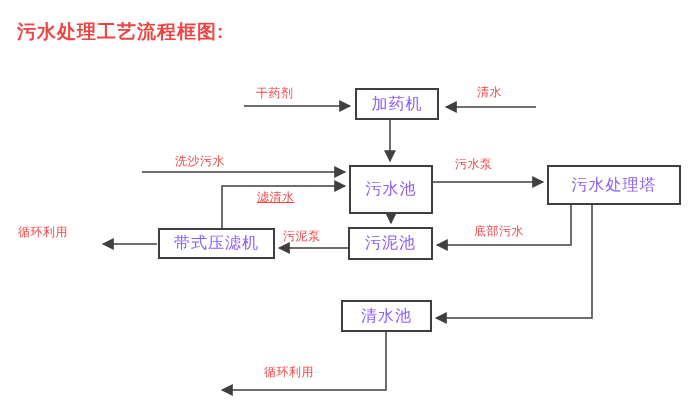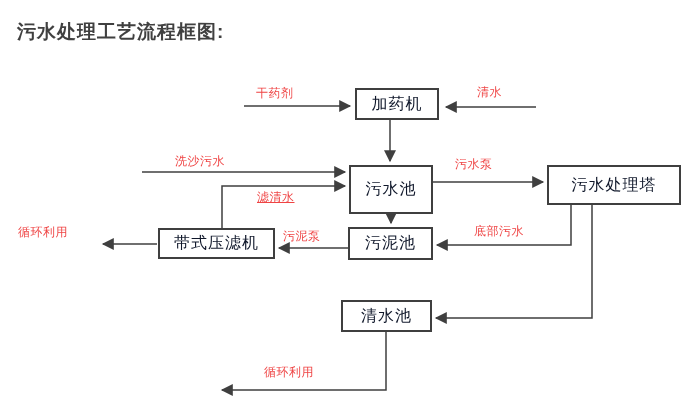--- a/index.html
+++ b/index.html
@@ -10,41 +10,41 @@
     background: #ffffff;
     font-family: "Liberation Sans", sans-serif;
     overflow: hidden;
   }
   .title {
     position: absolute;
     left: 17px;
     top: 19px;
     font-size: 19px;
     font-weight: bold;
-    color: #404040;
+    color: #ef4444;
     letter-spacing: 1px;
     white-space: nowrap;
     text-align: center;
   }
   .edges {
     position: absolute;
     left: 0; top: 0;
     width: 700px;
     height: 420px;
   }
   .node {
     position: absolute;
     box-sizing: border-box;
     border: 2px solid #3f3f3f;
     background: #ffffff;
     display: flex;
     align-items: center;
     justify-content: center;
     font-size: 16px;
-    color: #0f172a;
+    color: #8b5cf6;
     letter-spacing: 1px;
     white-space: nowrap;
   }
   .lbl {
     position: absolute;
     font-size: 12px;
     color: #ef4444;
     letter-spacing: 0.5px;
     white-space: nowrap;
   }

